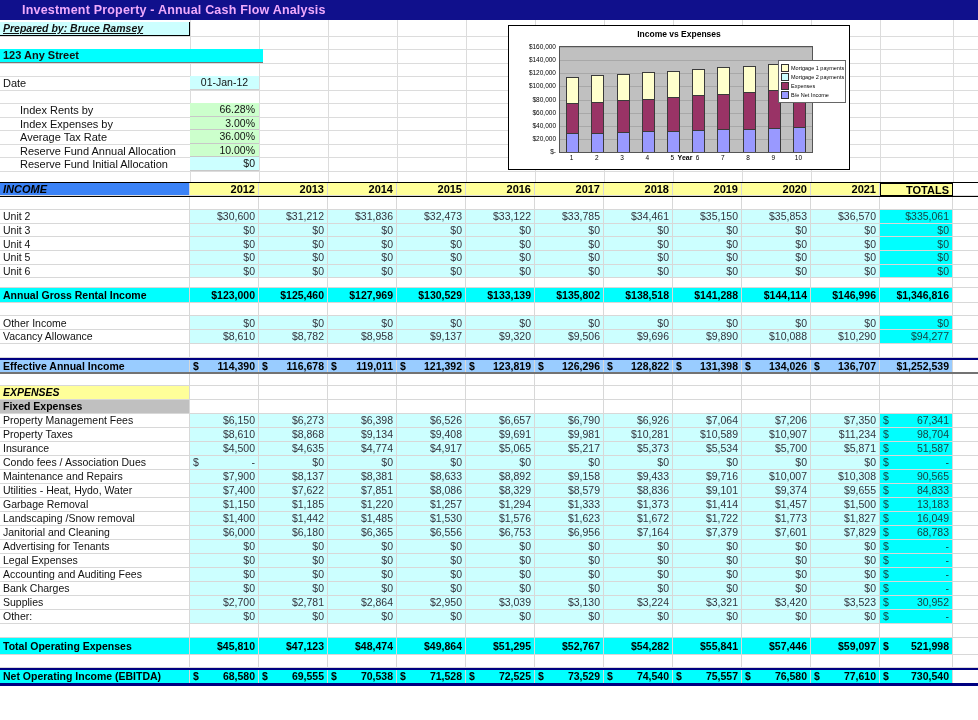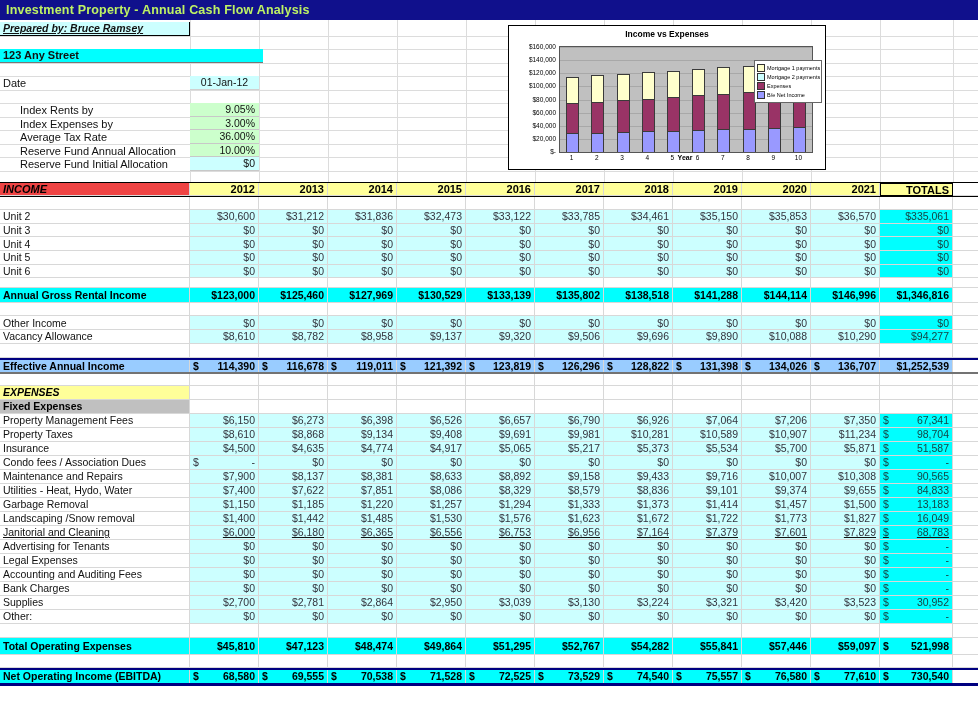--- a/index.html
+++ b/index.html
@@ -1,21 +1,21 @@
 <!DOCTYPE html>
 <html style="--navy: #10108c;"><head>
 <meta charset="utf-8">
 <style>
   html,body{margin:0;padding:0;background:#fff;}
   .screen{position:relative;width:978px;height:720px;overflow:hidden;background:#fff;
           font-family:"Liberation Sans",sans-serif;color:#111;}
   
   .titlebar{position:absolute;left:0;top:0;width:978px;height:20px;background:var(--navy,#10108c);
             display:flex;align-items:center;z-index:5;}
-  .titlebar span{color:#bef264;font-weight:bold;font-size:12.5px;padding-left:6px;letter-spacing:.2px;}
+  .titlebar span{color:#f0abfc;font-weight:bold;font-size:12.5px;padding-left:22px;letter-spacing:.2px;}
   
   .gl{position:absolute;background:#dcdcdc;z-index:1;}
   
   .prepared{position:absolute;left:0;top:22px;width:190px;height:13.5px;background:#ccffff;
             border-bottom:1px solid #000;border-right:1px solid #000;z-index:2;
             font-size:10.5px;font-weight:bold;font-style:italic;text-decoration:underline;
             display:flex;align-items:center;padding-left:3px;box-sizing:border-box;}
   .address{position:absolute;left:0;top:49px;width:263px;height:13.5px;background:#00ffff;
            border-bottom:1px solid #777;z-index:2;font-size:11px;font-weight:bold;
            display:flex;align-items:center;padding-left:3px;box-sizing:border-box;}
@@ -24,21 +24,21 @@
   .datevalue{position:absolute;left:190px;top:0;width:69px;height:13.5px;background:#ccffff;
              display:flex;align-items:center;justify-content:center;font-size:10.5px;box-sizing:border-box;
              border-bottom:1px solid #d0d0d0;}
   .paramrow{position:absolute;left:0;height:13.5px;width:263px;z-index:2;font-size:11px;}
   .paramlabel{position:absolute;left:20px;top:1px;white-space:nowrap;}
   .paramvalue{position:absolute;left:190px;top:0;width:69px;height:13.5px;box-sizing:border-box;
               display:flex;align-items:center;justify-content:flex-end;padding-right:4px;
               font-size:10.5px;border-bottom:1px solid #c8c8c8;}
   .pv-green{background:#ccffcc;} .pv-cyan{background:#ccffff;}
   
-  .chart{position:absolute;left:508px;top:25px;width:318px;height:145px;background:#fff;
+  .chart{position:absolute;left:508px;top:25px;width:342px;height:145px;background:#fff;
          border:1px solid #000;z-index:3;box-sizing:border-box;padding-left:26px;}
   .chart-title{position:absolute;left:0;top:3px;width:100%;text-align:center;
                font-size:8.5px;font-weight:bold;color:#000;}
   .plot{position:absolute;left:50px;top:20px;width:252px;height:105px;background:#c0c0c0;
         border:1px solid #555;box-sizing:content-box;}
   .plot-gl{position:absolute;left:0;width:100%;height:1px;background:#a8a8a8;}
   .bar{position:absolute;bottom:0;display:flex;flex-direction:column-reverse;}
   .bar-seg{width:100%;box-sizing:border-box;border:1px solid #3a3a3a;border-bottom:none;}
   .ytick{position:absolute;text-align:right;font-size:6.5px;color:#000;width:46px;left:1px;}
   .xtick{position:absolute;text-align:center;font-size:6.5px;color:#000;width:20px;}
@@ -53,21 +53,21 @@
   .row{display:flex;box-sizing:border-box;}
   .c{box-sizing:border-box;flex:none;border-right:1px solid #d8d8d8;border-bottom:1px solid #d8d8d8;
      overflow:hidden;white-space:nowrap;font-size:10.5px;display:flex;align-items:center;color:#33333d;}
   .lab{width:190px;padding-left:3px;color:#111;}
   .year{width:69px;justify-content:flex-end;padding-right:3px;}
   .tot{width:73px;justify-content:flex-end;padding-right:3px;}
   .fill{width:25px;border-right:none;background:#fff !important;}
   .acc{justify-content:space-between !important;padding-left:3px;}
   
   .k-header{border-top:1px solid #000;border-bottom:1px solid #000;}
-  .k-header .lab{background:#ef4444;font-weight:bold;font-style:italic;font-size:11px;color:#000;}
+  .k-header .lab{background:#3b82f6;font-weight:bold;font-style:italic;font-size:11px;color:#000;}
   .k-header .year,.k-header .tot{background:#ffff99;font-weight:bold;font-size:11px;color:#000;}
   .k-header .tot{border:1px solid #000;}
   .k-data .year{background:#ccffff;}
   .k-data .tot{background:#00ffff;color:#153f3f;}
   .k-cyanbold .lab,.k-cyanbold .year,.k-cyanbold .tot{background:#00ffff;font-weight:bold;color:#000;}
   .k-accblue{border-top:2px solid #000080;border-bottom:2px solid #737373;}
   .k-accblue .c{border-bottom:none;}
   .k-accblue .lab,.k-accblue .year,.k-accblue .tot{background:#99ccff;font-weight:bold;color:#000;}
   .k-acccyan{border-top:2px solid #000080;border-bottom:3px solid #000080;}
   .k-acccyan .c{border-bottom:none;}
@@ -109,21 +109,21 @@
     </div>
   <div class="prepared">Prepared by: Bruce Ramsey</div>
   <div class="address">123 Any Street</div>
   <div class="daterow">
     <span class="datelabel">Date</span>
     <span class="datevalue">01-Jan-12</span>
   </div>
   <div id="params">
       <div class="paramrow" style="top: 103px;">
         <span class="paramlabel">Index Rents by</span>
-        <div class="paramvalue pv-green">9.05%</div>
+        <div class="paramvalue pv-green">66.28%</div>
       </div>
       <div class="paramrow" style="top: 116.5px;">
         <span class="paramlabel">Index Expenses by</span>
         <div class="paramvalue pv-green">3.00%</div>
       </div>
       <div class="paramrow" style="top: 130px;">
         <span class="paramlabel">Average Tax Rate</span>
         <div class="paramvalue pv-green">36.00%</div>
       </div>
       <div class="paramrow" style="top: 143.5px;">
@@ -662,21 +662,21 @@
         <div class="c year">$1,672</div>
         <div class="c year">$1,722</div>
         <div class="c year">$1,773</div>
         <div class="c year">$1,827</div>
         <div class="c tot acc">
           <span>$</span>
           <span>16,049</span>
         </div>
         <div class="c fill"></div>
       </div>
-      <div class="row k-data" style="height: 14px; text-decoration: underline;">
+      <div class="row k-data" style="height: 14px;">
         <div class="c lab">Janitorial and Cleaning</div>
         <div class="c year">$6,000</div>
         <div class="c year">$6,180</div>
         <div class="c year">$6,365</div>
         <div class="c year">$6,556</div>
         <div class="c year">$6,753</div>
         <div class="c year">$6,956</div>
         <div class="c year">$7,164</div>
         <div class="c year">$7,379</div>
         <div class="c year">$7,601</div>

